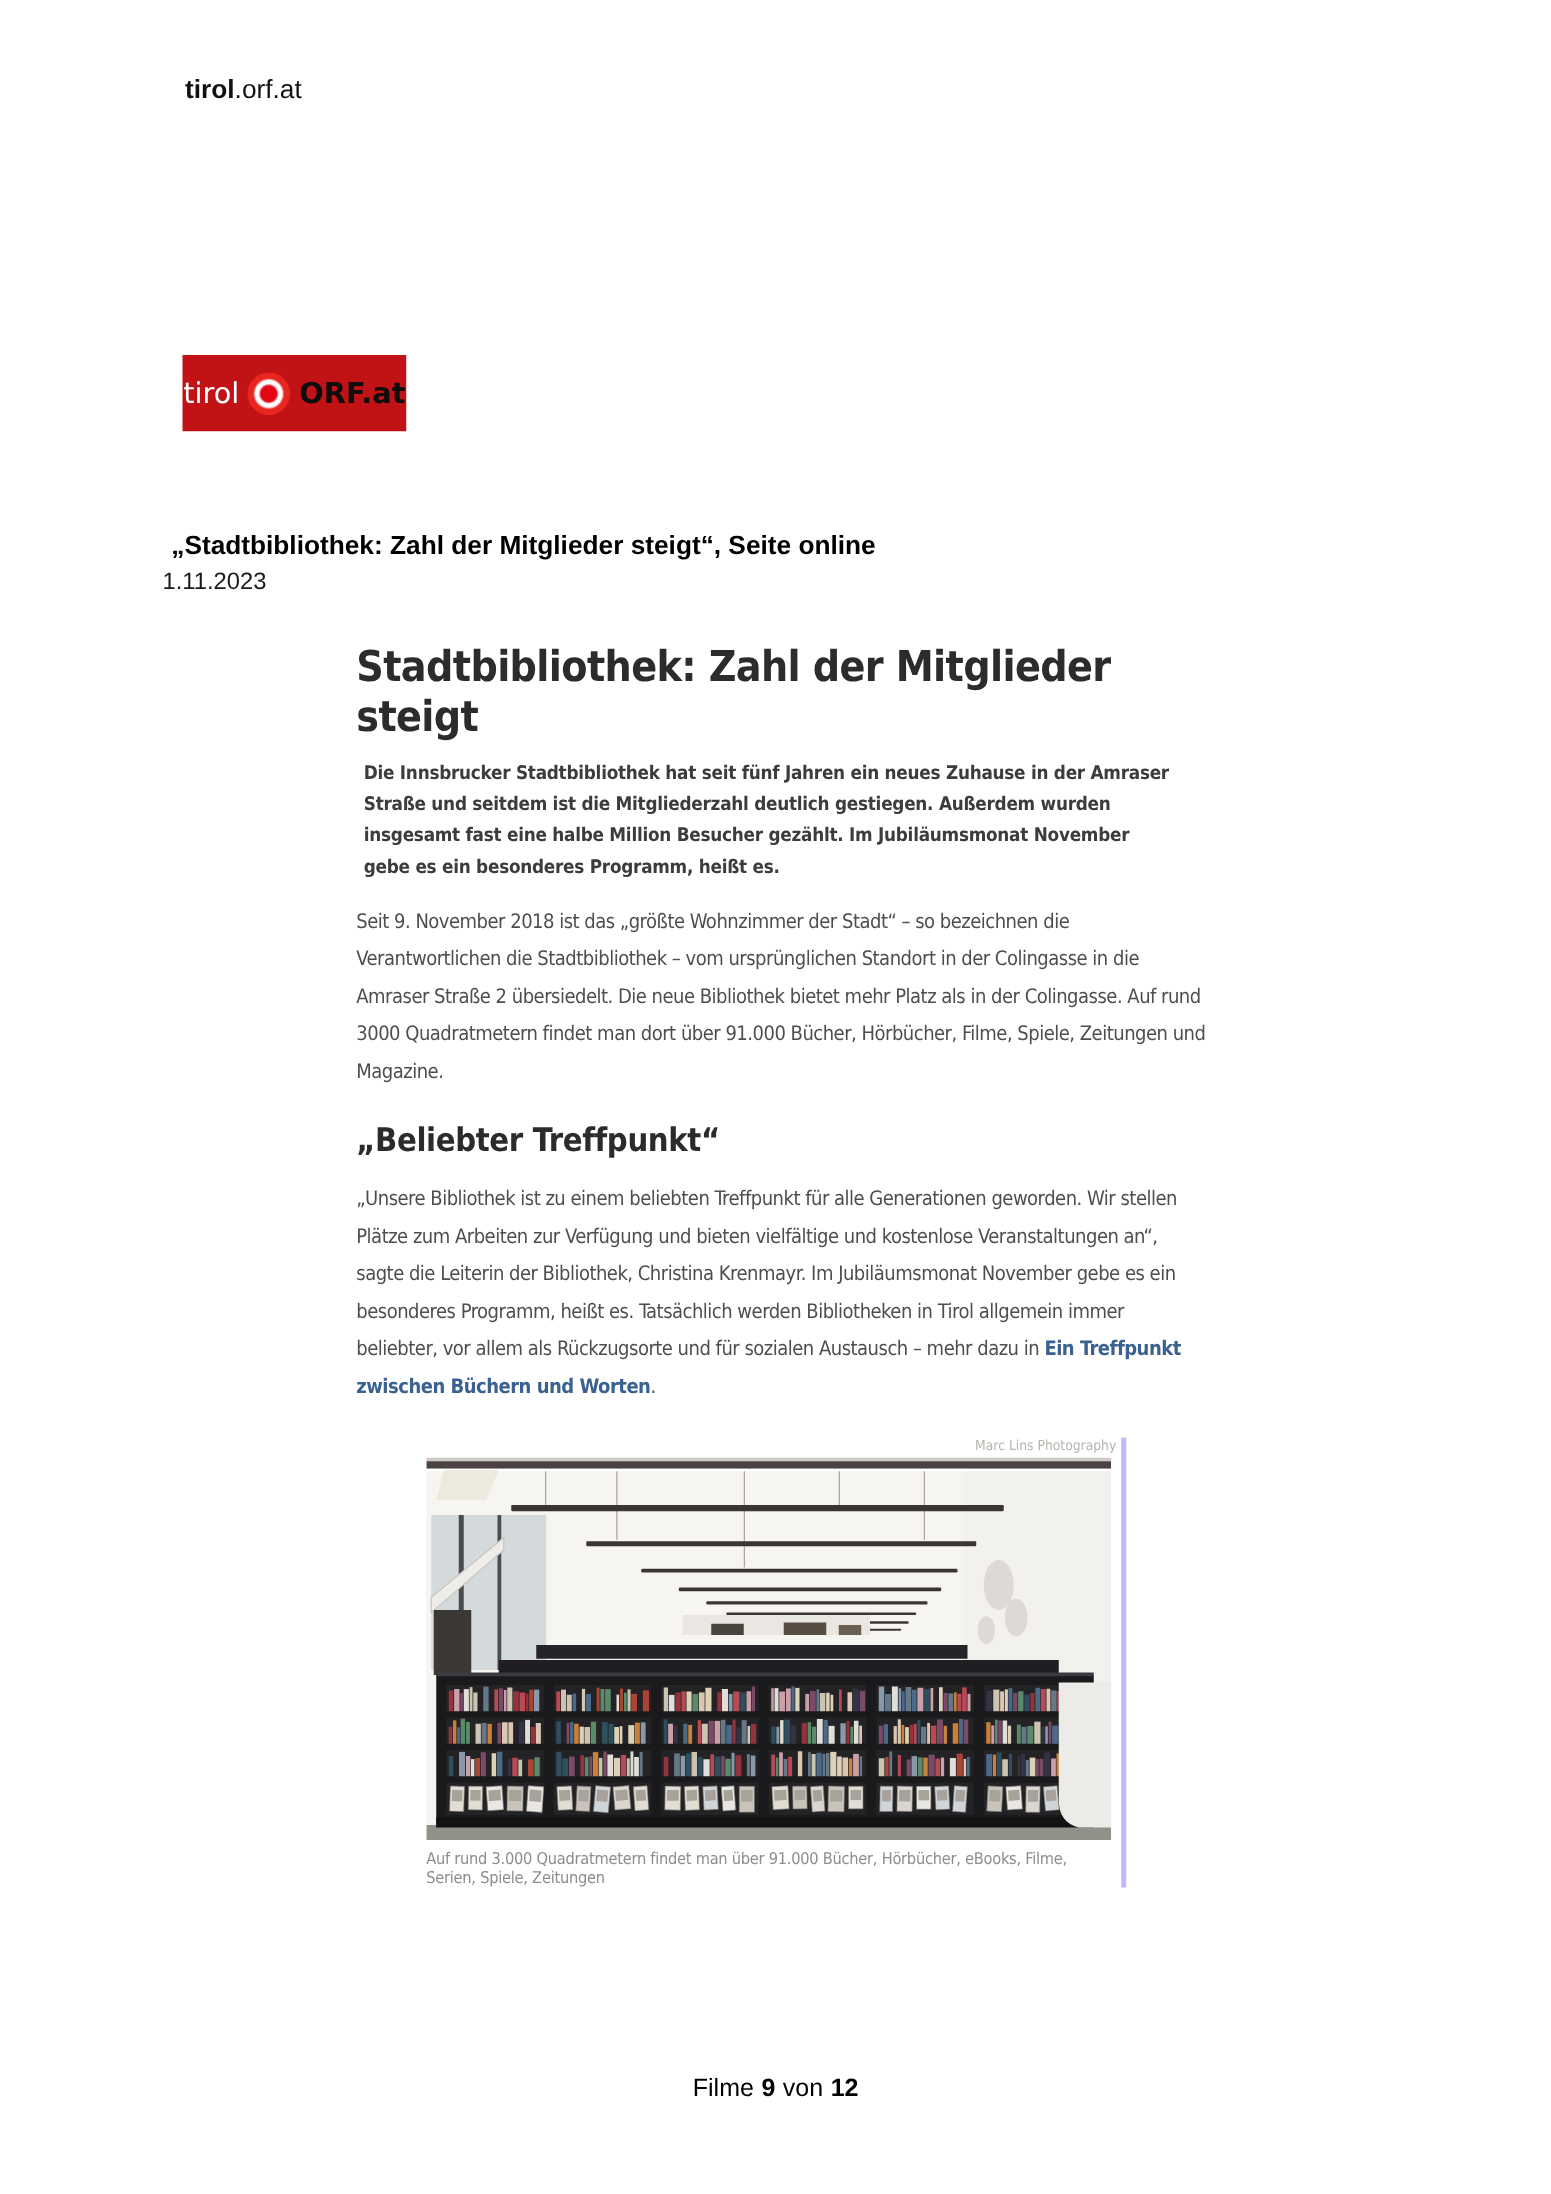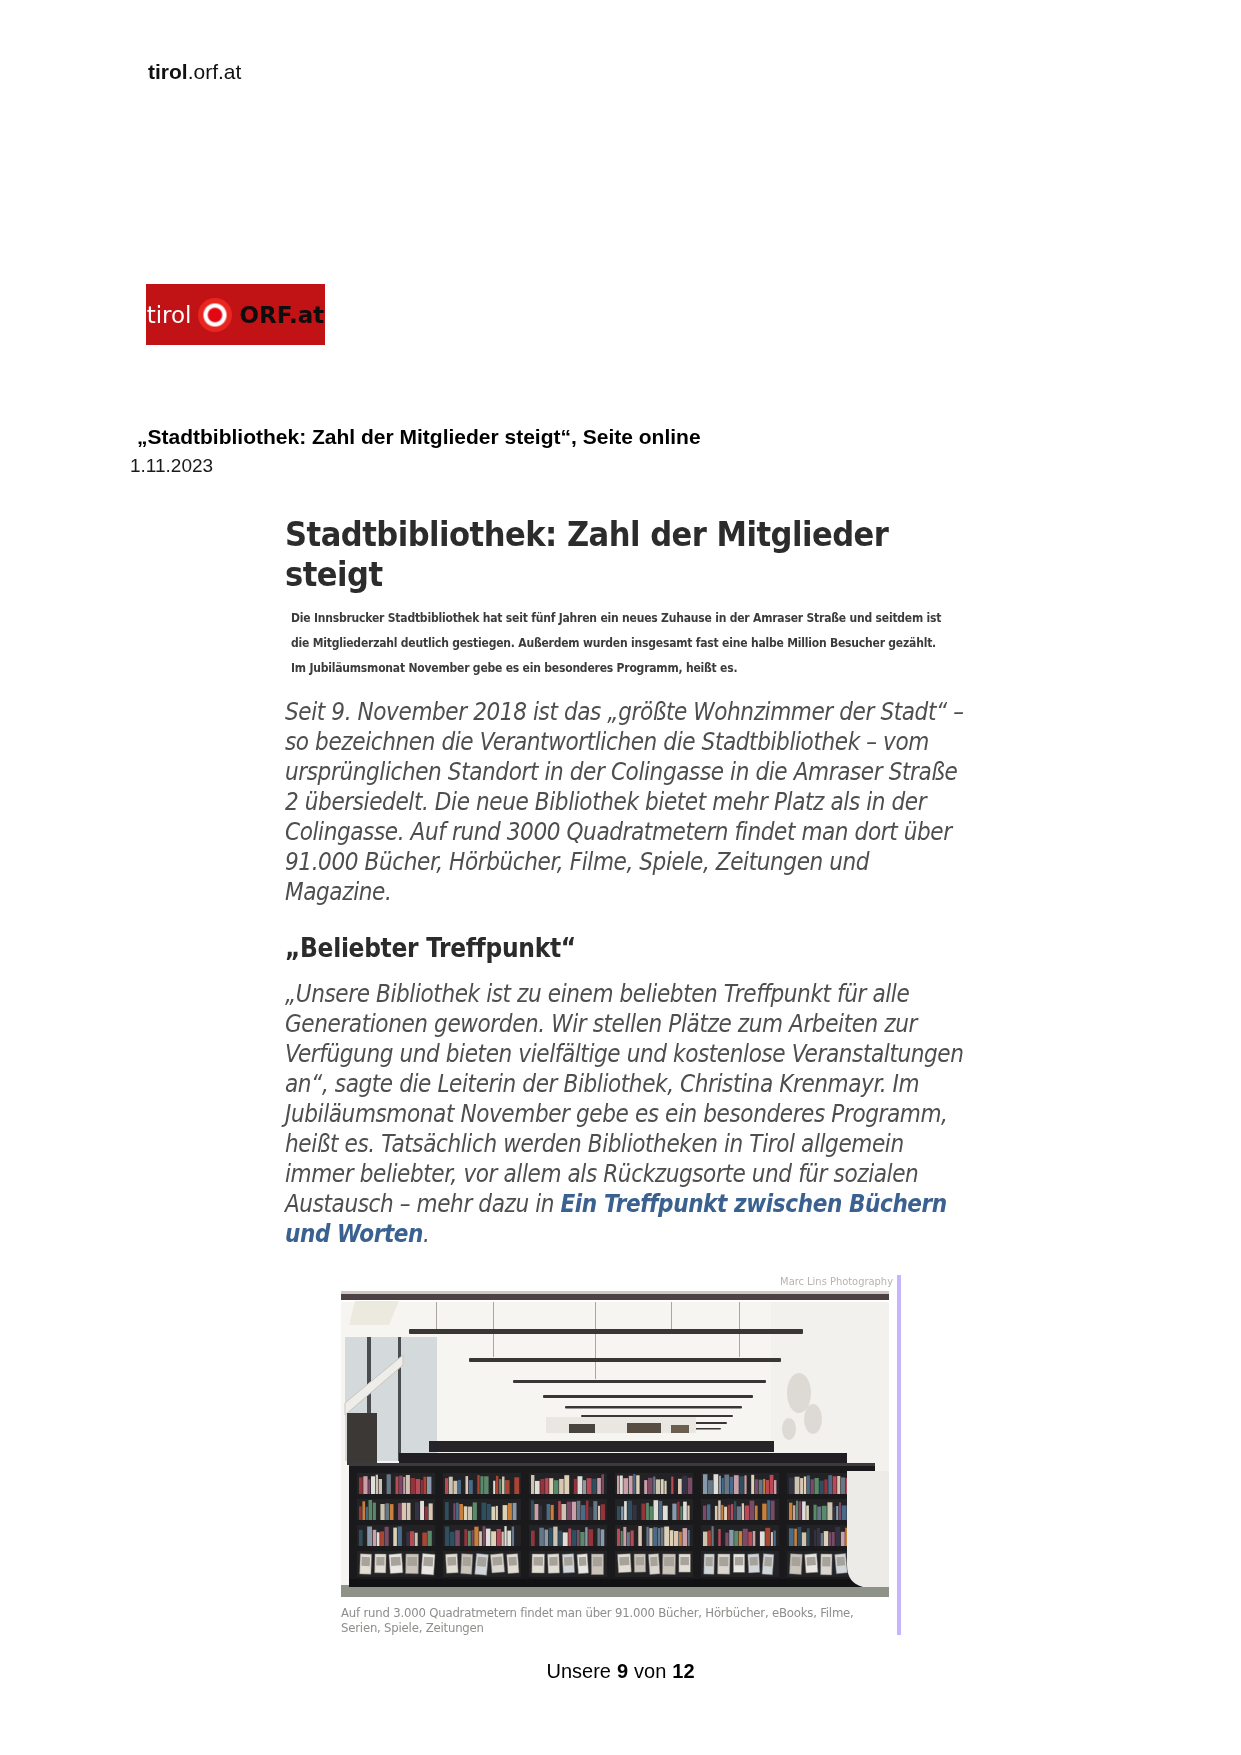--- a/index.html
+++ b/index.html
@@ -20,24 +20,24 @@
 
   
   .doc-heading{position:absolute;left:137px;top:425px;margin:0;font-size:21px;font-weight:bold;color:#000;}
   .doc-date{position:absolute;left:130px;top:455px;font-size:19px;color:#1a1a1a;}
 
   
   article{position:absolute;left:285px;top:500px;width:690px;
           font-family:"DejaVu Sans",sans-serif;font-stretch:condensed;}
   .art-title{margin:14px 0 12px 0;font-size:34px;line-height:40px;font-weight:bold;
              letter-spacing:-0.5px;color:#2c2c2c;}
-  .lead{margin:0 0 4px 6px;width:652px;font-size:12px;line-height:25px;font-weight:bold;
+  .lead{margin:0 0 4px 6px;width:652px;font-size:15px;line-height:25px;font-weight:bold;
         letter-spacing:-0.2px;color:#3c3c3c;}
-  .body-p{margin:16px 0 26px 0;width:680px;font-size:24px;line-height:30px;
-          letter-spacing:-0.4px;color:#4e4e4e;font-style:italic;}
+  .body-p{margin:16px 0 26px 0;width:680px;font-size:16px;line-height:30px;
+          letter-spacing:-0.4px;color:#4e4e4e;}
   .subhead{margin:4px 0 10px 0;font-size:26px;font-weight:bold;color:#2b2b2b;letter-spacing:-0.3px;}
   .art-link{color:#3a6190;font-weight:bold;text-decoration:none;cursor:pointer;}
   .period{color:#4e4e4e;}
 
   
   .figure-block{margin:14px 0 0 56px;width:552px;border-right:4px solid #c4b5fd;padding-right:4px;}
   .credit{font-size:11px;color:#b7b3ae;text-align:right;margin-bottom:3px;
           font-family:"DejaVu Sans",sans-serif;}
   .photo{width:548px;height:306px;overflow:hidden;background:#f6f5f2;}
   .caption{margin-top:8px;font-size:13px;color:#8f8d8a;letter-spacing:-0.2px;}
@@ -542,16 +542,16 @@
               <rect x="510.4365690564441" y="266" width="7.1" height="8.9" fill="#a7a29a"></rect>
             </g>
             <rect x="8" y="288" width="526" height="8" fill="#121114"></rect>
             <path d="M506,180 h42 v116 h-26 q-16,-4 -16,-22 z" fill="#edebe7"></path>
           </svg></div>
       <div class="caption">Auf rund 3.000 Quadratmetern findet man über 91.000 Bücher, Hörbücher, eBooks, Filme, Serien, Spiele, Zeitungen</div>
     </div>
   </article>
 
   <div class="footer">
-    <span>Unsere</span><span class="num">9</span><span>von</span><span class="num">12</span>
+    <span>Filme</span><span class="num">9</span><span>von</span><span class="num">12</span>
   </div>
 
 </div>
 
 </body></html>

